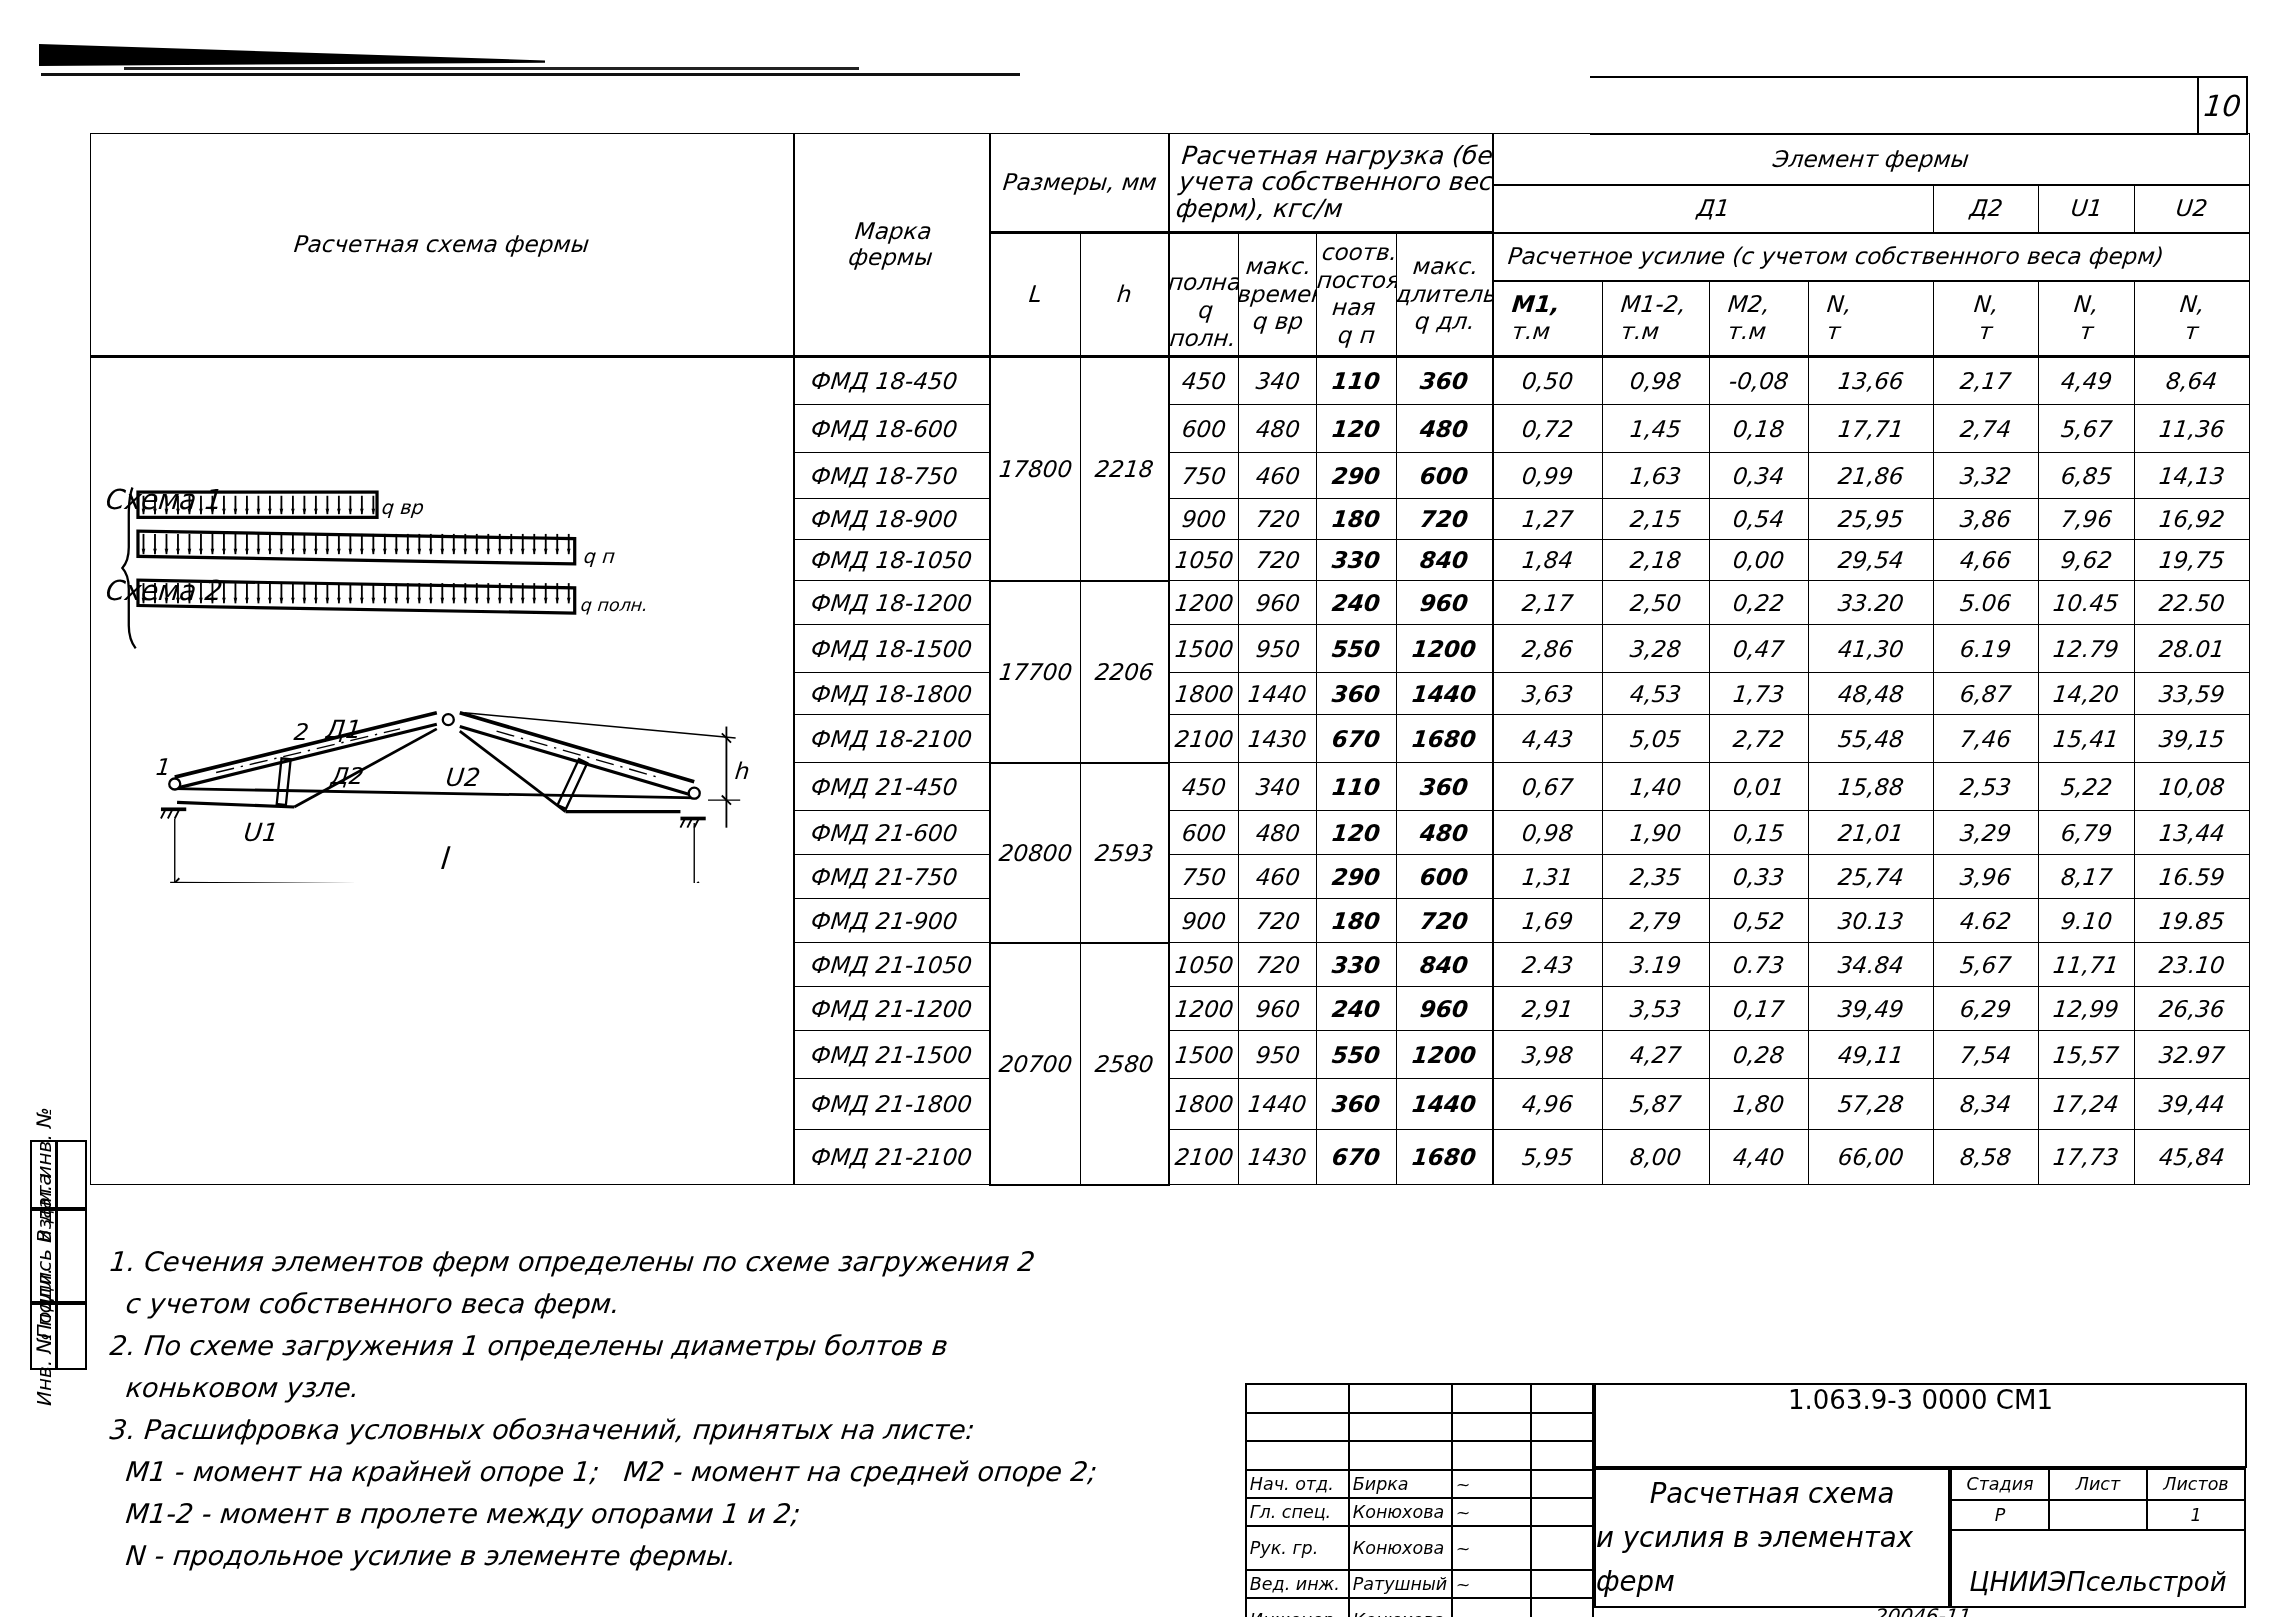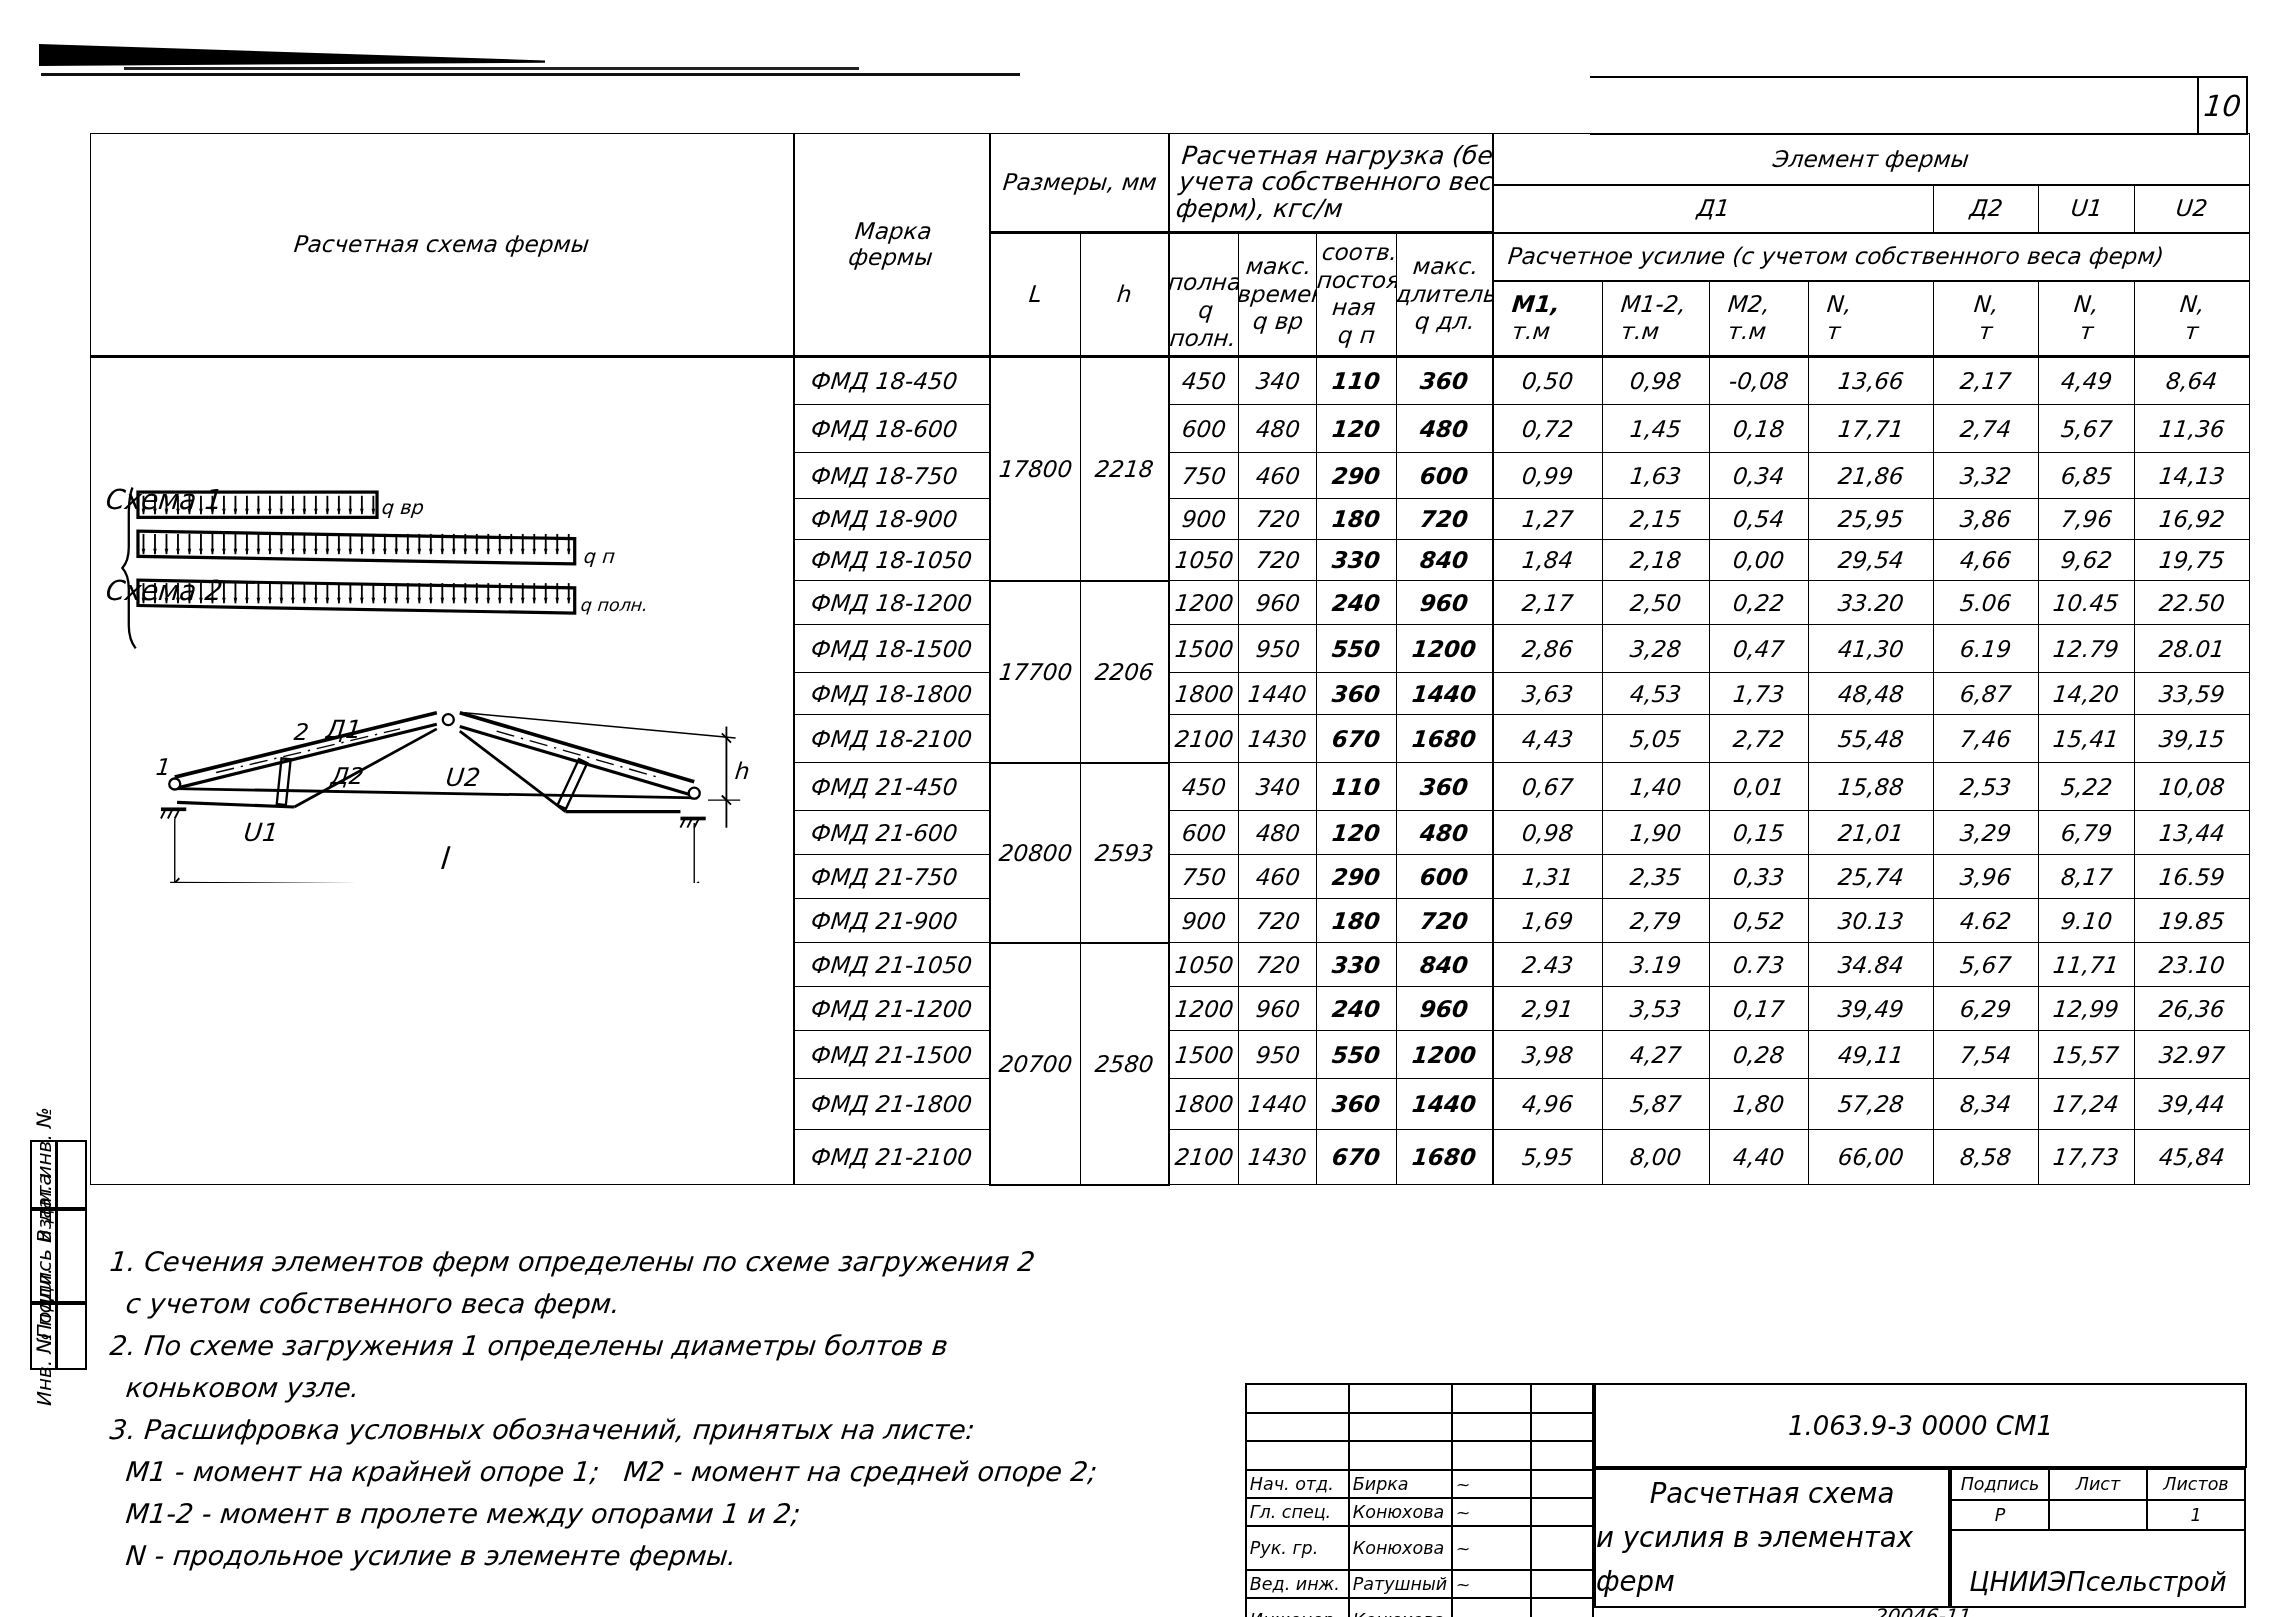--- a/index.html
+++ b/index.html
@@ -36,21 +36,21 @@
   .side-cell { position:absolute; left:0; width:27.6px; border:2.3px solid #000; box-sizing:border-box;
                display:flex; align-items:center; justify-content:center; }
   .side-cell span { transform:rotate(-90deg); white-space:nowrap; font-size:20px; font-style:italic; }
   .side-cell2 { position:absolute; left:25px; width:32px; border:2.3px solid #000; box-sizing:border-box; }
 
   
   .tb { left:1245px; top:1383px; width:1002px; height:225px; }
   .tb table { border-collapse:collapse; table-layout:fixed; position:absolute; }
   .tb td { border:2.3px solid #000; font-size:17.5px; padding:0 2.8px; white-space:nowrap; overflow:hidden; font-style:italic; }
   .tb-code { position:absolute; left:349px; top:0; width:653px; height:85px; border:2.8px solid #000; box-sizing:border-box;
-             display:flex; align-items:center; justify-content:center; font-size:26px; font-style:italic; }
+             display:flex; justify-content:center; font-size:26px; }
   .tb-title { position:absolute; left:349px; top:85px; width:356px; height:140px; border:2.8px solid #000; box-sizing:border-box;
               display:flex; flex-direction:column; align-items:center; justify-content:center; font-size:27.6px; font-style:italic; line-height:44px; }
   .tb-stage { position:absolute; left:705px; top:85px; width:296px; height:140px; border:2.8px solid #000; box-sizing:border-box; }
   .tb-stage .row { display:flex; height:28.5px; border-bottom:2.3px solid #000; }
   .tb-stage .row div { flex:1; border-right:2.3px solid #000; display:flex; align-items:center; justify-content:center; font-size:17.5px; font-style:italic; }
   .tb-stage .row div:last-child { border-right:0; }
   .tb-org { position:absolute; left:0; right:0; bottom:0; height:81px; display:flex; align-items:flex-end; justify-content:center; padding-bottom:9.2px; box-sizing:border-box; font-size:26px; font-style:italic; }
   .bottom-code { left:1875px; top:1604px; font-size:20px; }
 </style>
 </head>
@@ -749,21 +749,21 @@
   </table>
   <div class="tb-code">
       <span>1.063.9-3 0000 СМ1</span>
     </div>
   <div class="tb-title">
     <span>Расчетная схема</span>
     <span>и усилия в элементах ферм</span>
   </div>
   <div class="tb-stage">
     <div class="row">
-      <div>Подпись</div>
+      <div>Стадия</div>
         <div>Лист</div>
         <div>Листов</div>
     </div>
     <div class="row" style="height:28.5px">
       <div>Р</div>
         <div></div>
         <div>1</div>
     </div>
     <div class="tb-org">
         <span>ЦНИИЭПсельстрой</span>

